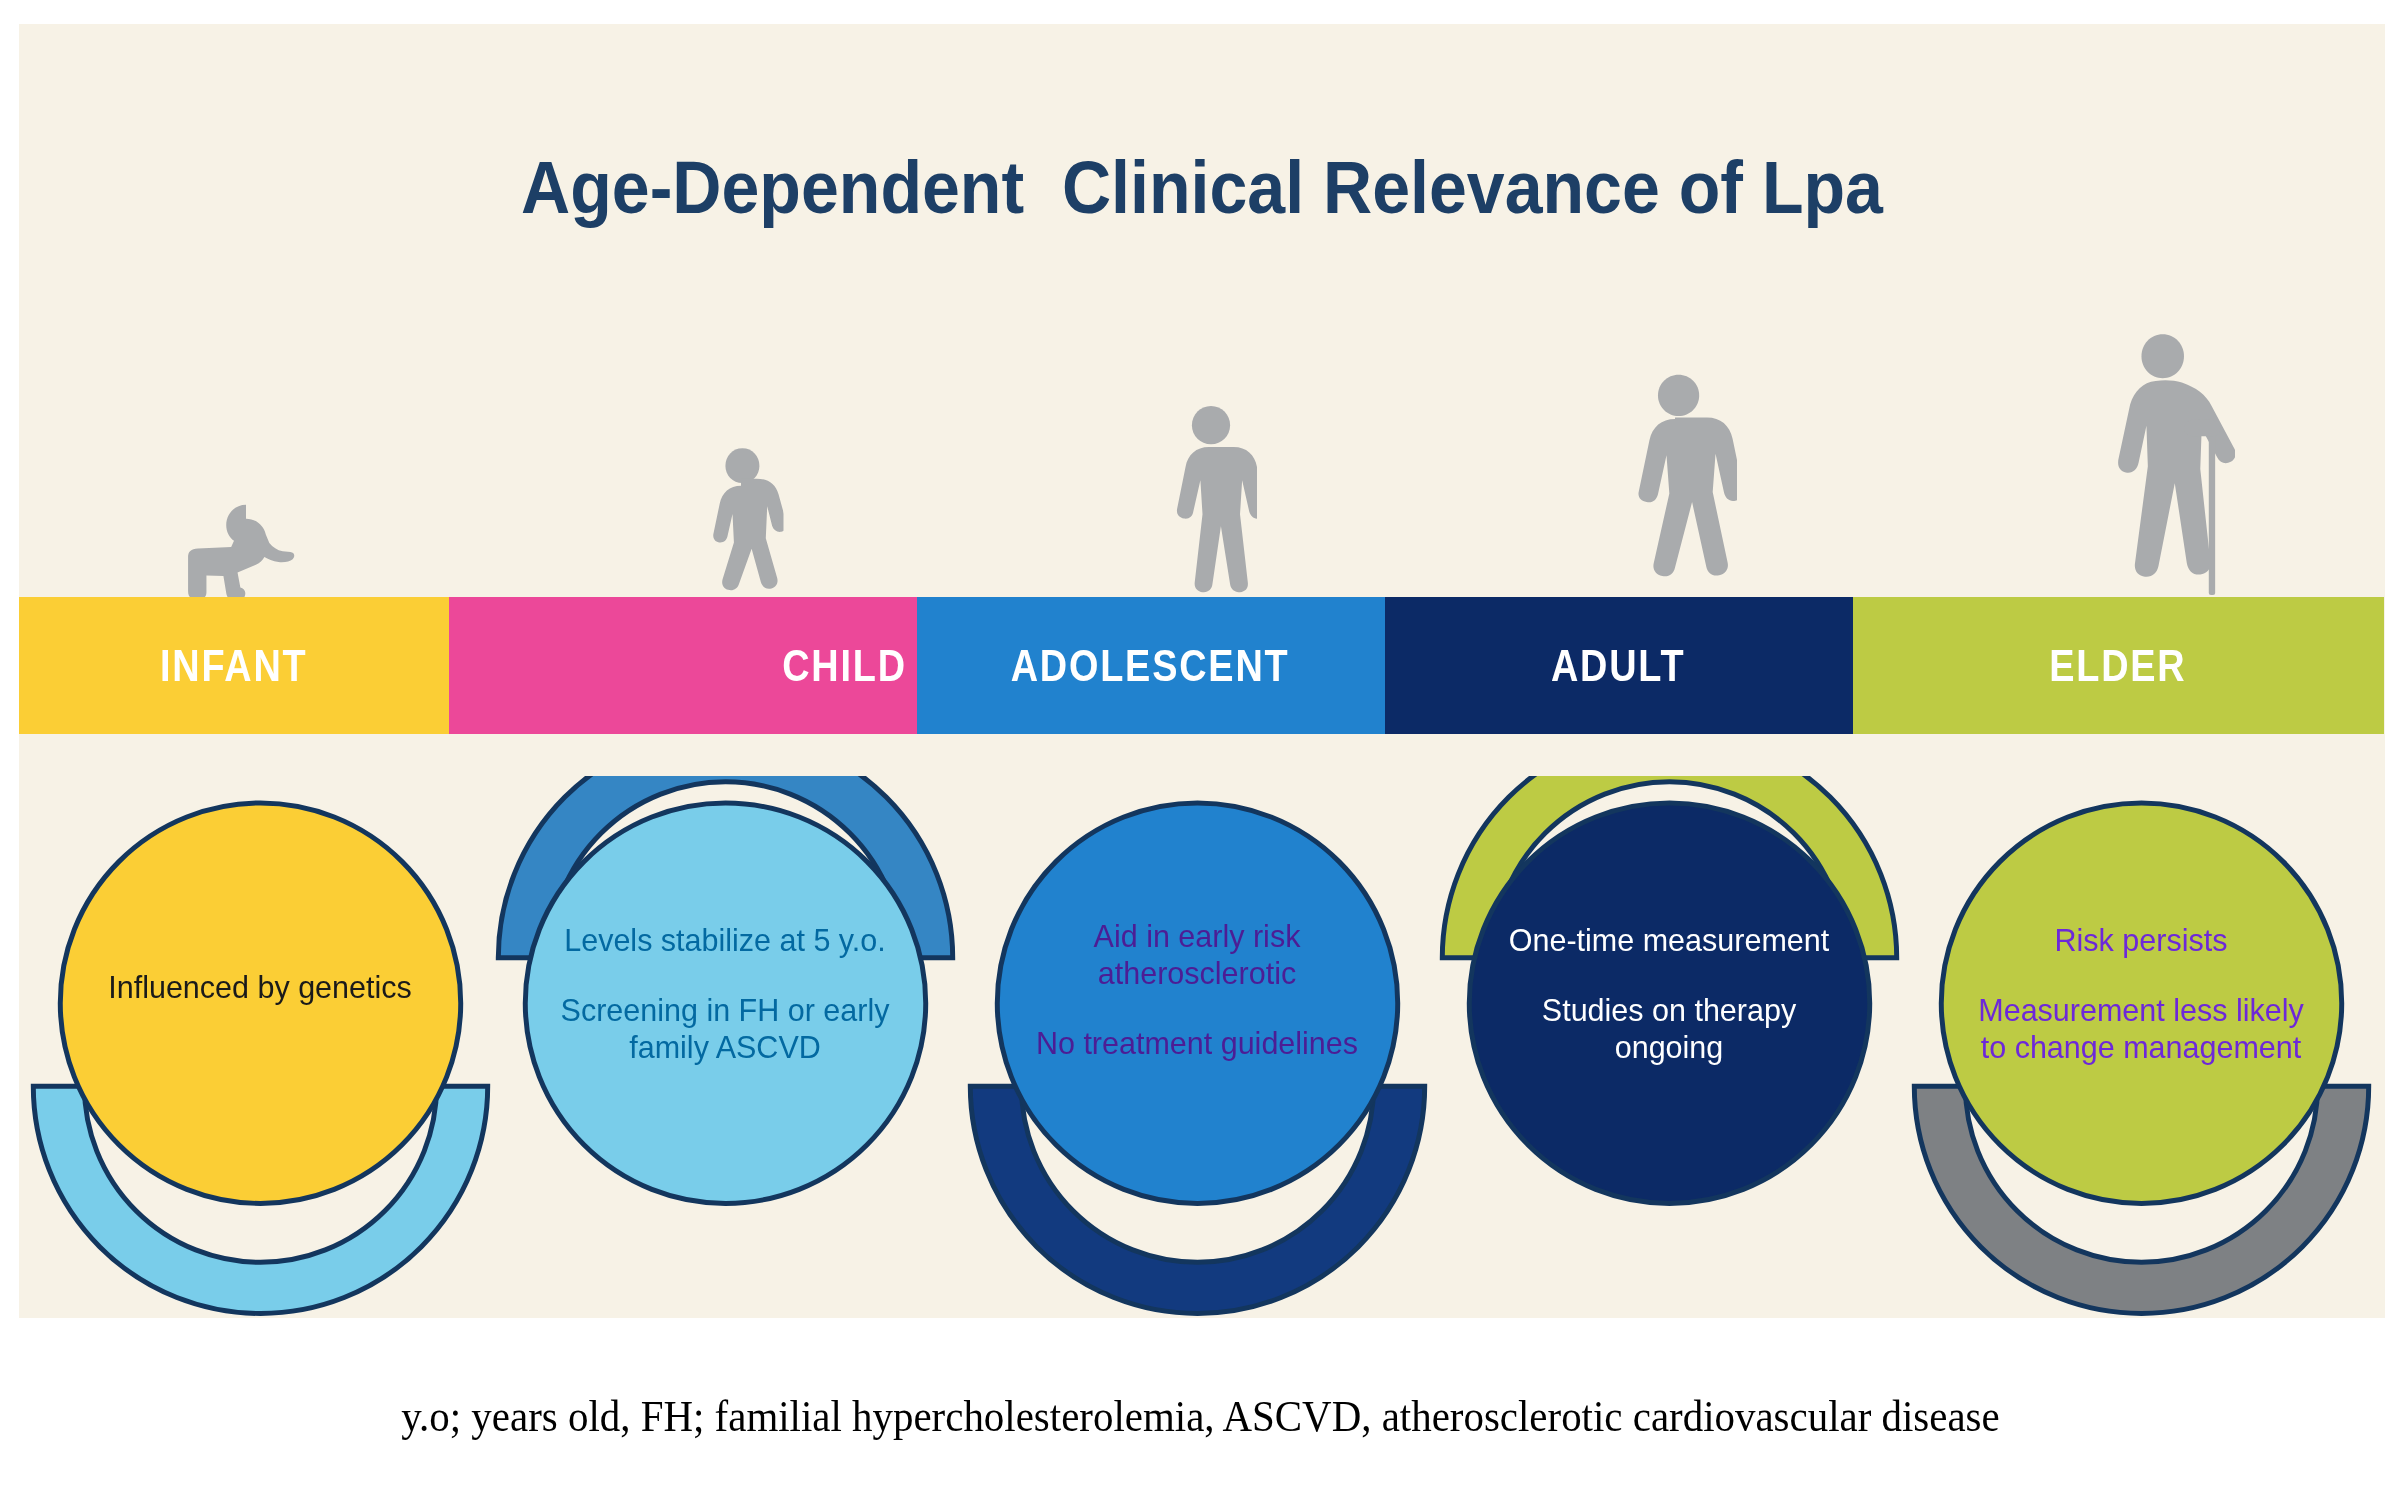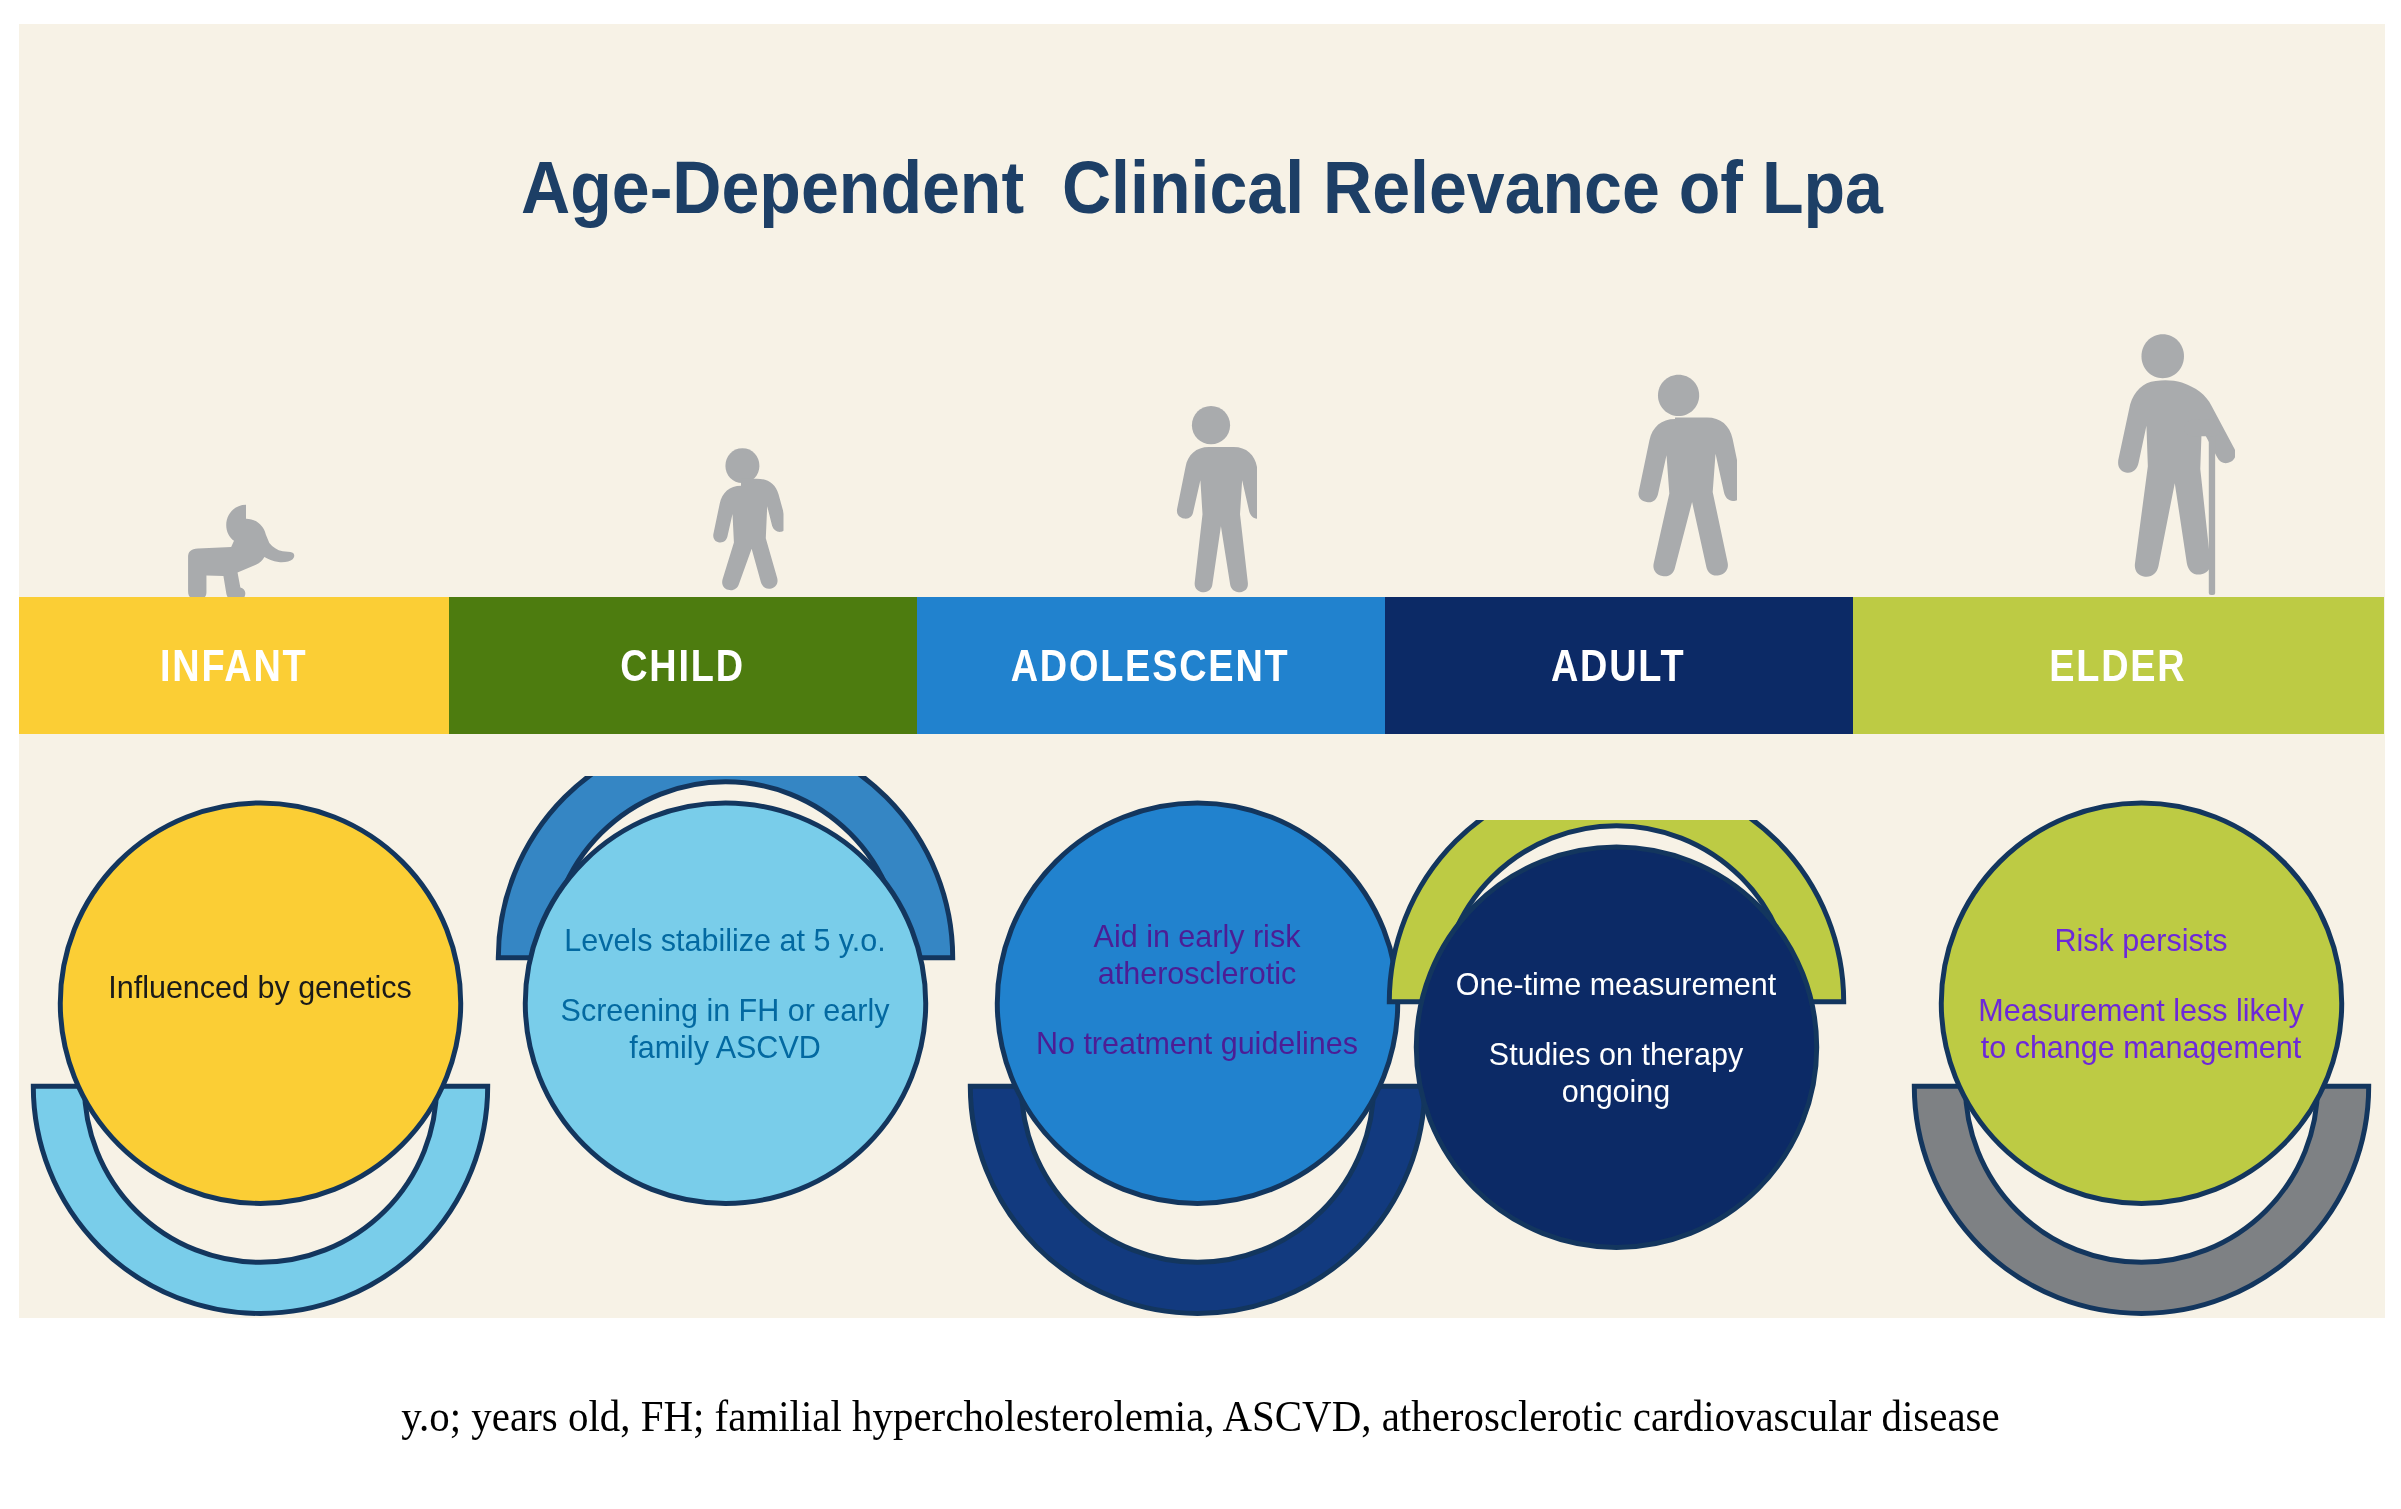--- a/index.html
+++ b/index.html
@@ -176,21 +176,21 @@
           <path fill="#A9ABAD" d="M119 126c-9 0-16 6-16 13 0 6 6 11 14 11h25c7 0 12-4 12-10s-5-12-13-13z"></path>
         </svg>
       </div>
 
     </div>
 
     <div id="banner">
       <div class="band" style="background:#FBCE35; width:430px;">
         <span>INFANT</span>
       </div>
-      <div class="band" style="background:#4d7c0f; width:468px;">
+      <div class="band" style="background:#ec4899; width:468px;justify-content:flex-end;">
         <span>CHILD</span>
       </div>
       <div class="band" style="background:#2182CE; width:468px;">
         <span>ADOLESCENT</span>
       </div>
       <div class="band" style="background:#0C2A66; width:468px;">
         <span>ADULT</span>
       </div>
       <div class="band" style="background:#BDCB44; width:531px;">
         <span>ELDER</span>
@@ -232,21 +232,21 @@
           <circle cx="340" cy="320" r="282" fill="#2182CE" stroke="#13365E" stroke-width="7"></circle>
         </svg>
         <div class="nodetext" style="top:142px; color:#4c1d95;">
           <span class="l1">Aid in early risk</span>
           <span class="l1">atherosclerotic</span>
           <span class="gap"></span>
           <span class="l2">No treatment guidelines</span>
         </div>
       </div>
 
-      <div class="node" style="left:1356px;margin-top:44px;">
+      <div class="node" style="left:1409px;">
         <svg width="483" height="568" viewBox="0 0 680 800">
           <path d="M20 300 A 320 320 0 0 1 660 300 L 588 300 A 248 248 0 0 0 92 300 Z" fill="#BDCB44" stroke="#13365E" stroke-width="7" transform="translate(0,-44)"></path>
           <circle cx="340" cy="320" r="282" fill="#0C2A66" stroke="#13365E" stroke-width="7"></circle>
         </svg>
         <div class="nodetext" style="top:146px; color:#ffffff;">
           <span class="l1">One-time measurement</span>
           <span class="gap"></span>
           <span class="l2">Studies on therapy</span>
           <span class="l2">ongoing</span>
         </div>

